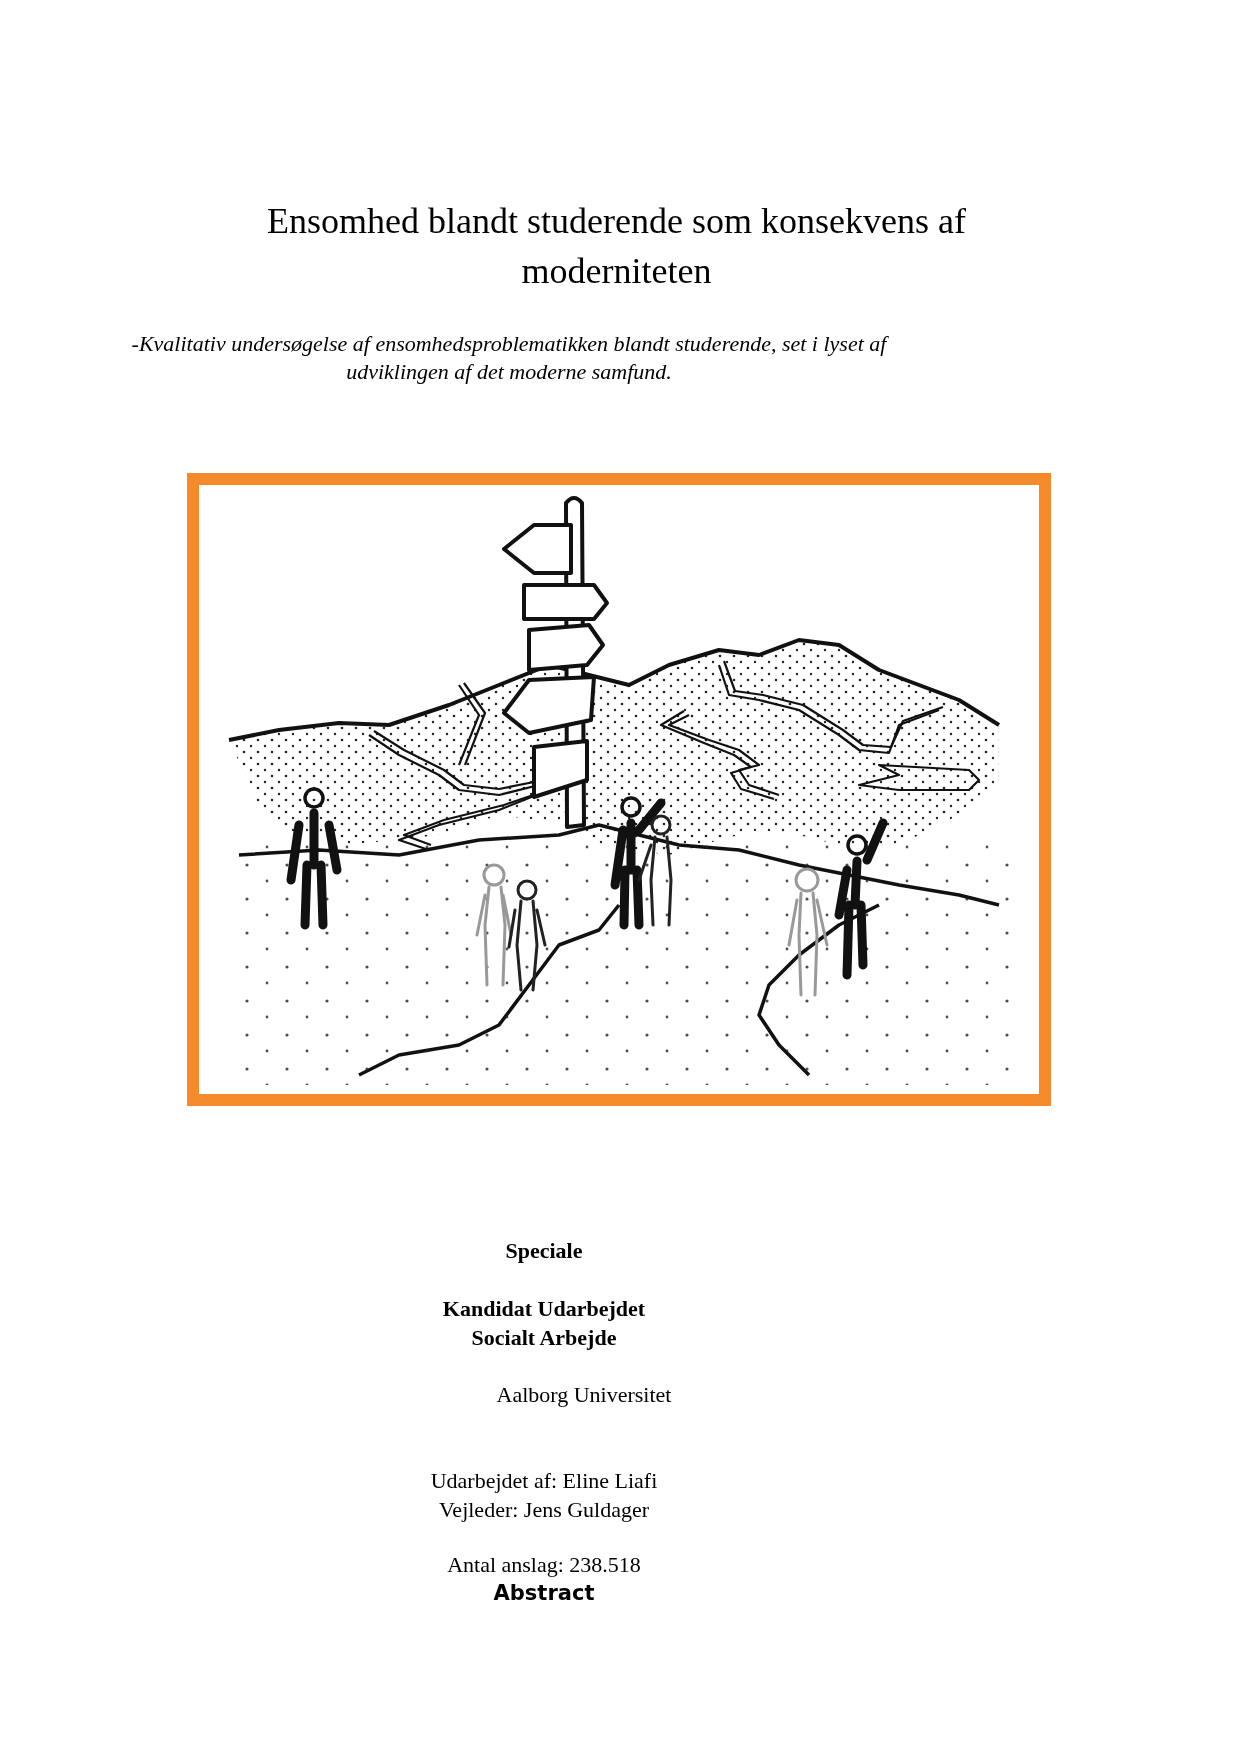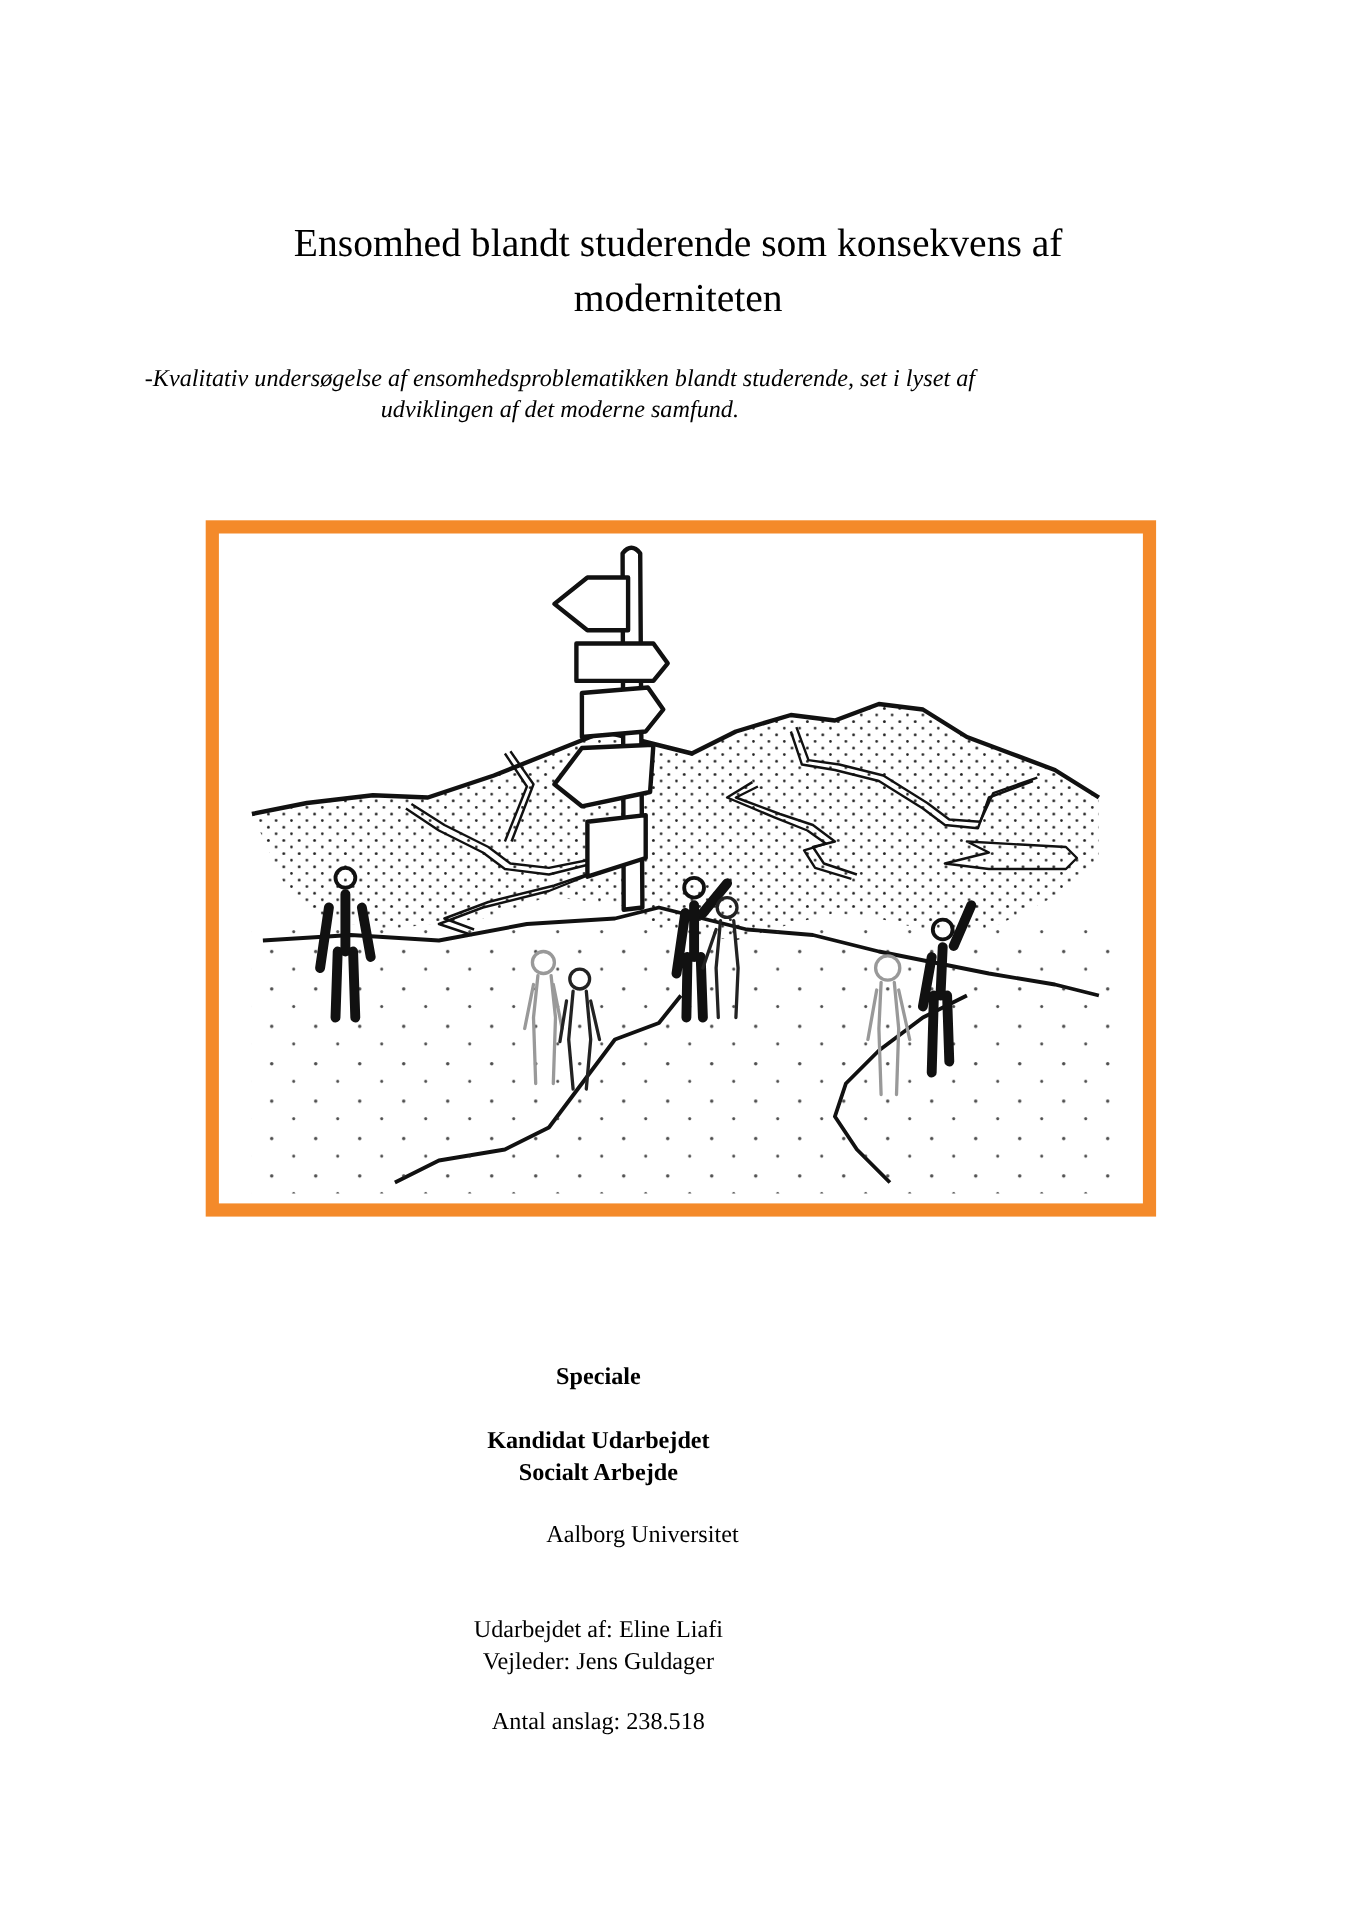--- a/index.html
+++ b/index.html
@@ -125,13 +125,14 @@
   <span>Aalborg Universitet</span>
 </div>
 
 <div class="block serif" style="top:1466px;">
   <span>Udarbejdet af: Eline Liafi</span>
   <span>Vejleder: Jens Guldager</span>
 </div>
 
 <div class="block" style="top:1550px;">
   <span class="serif">Antal anslag: 238.518</span>
+  <span class="abstract">Abstract</span>
 </div>
 
 </body></html>

